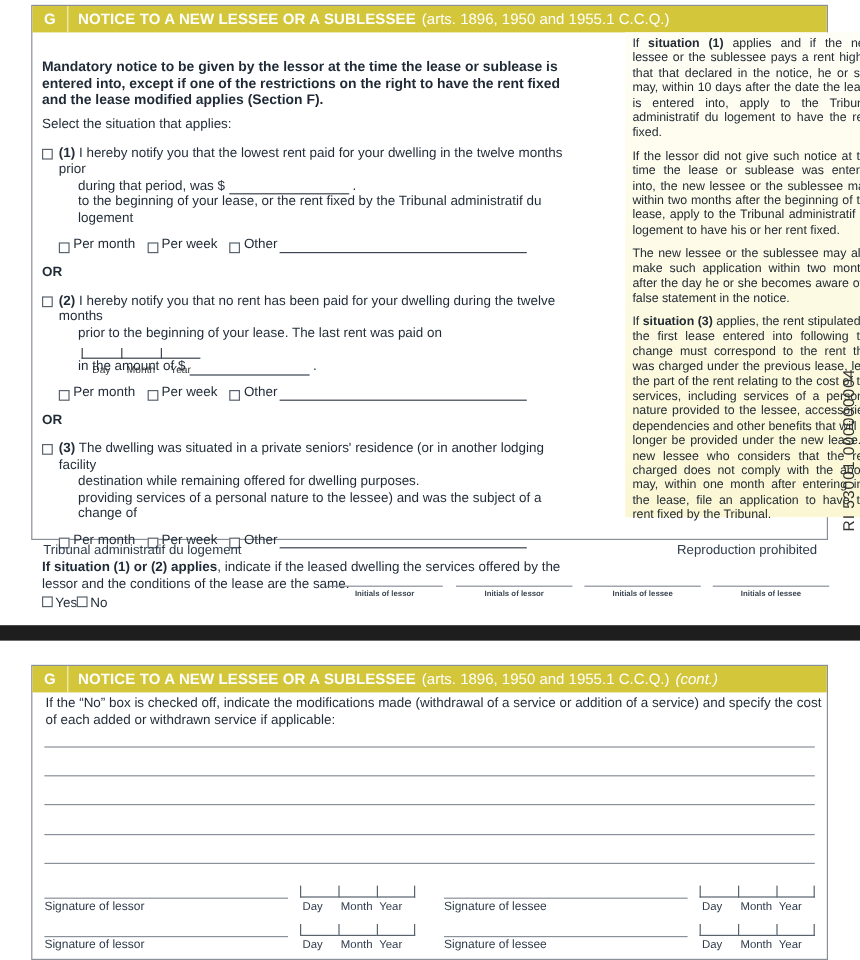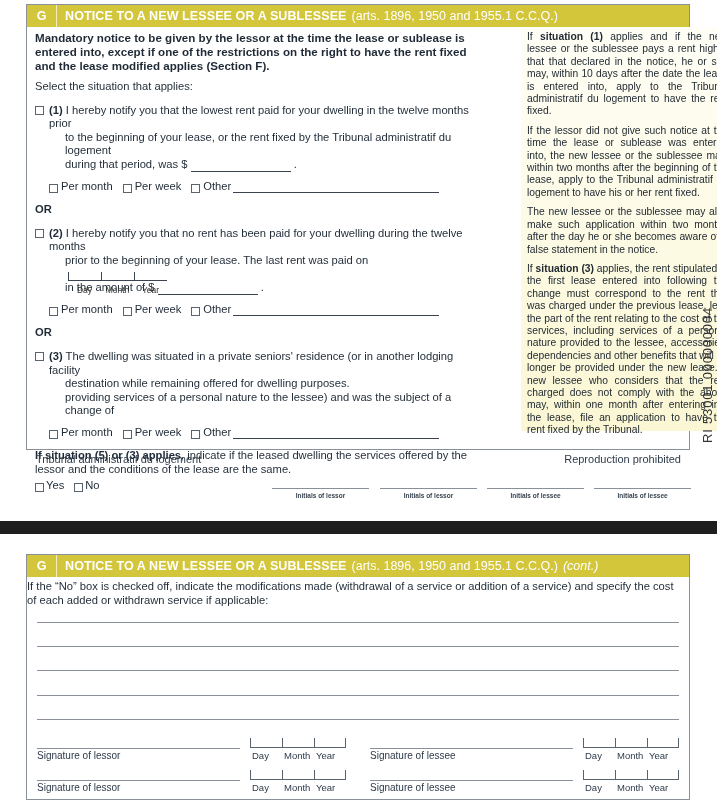--- a/index.html
+++ b/index.html
@@ -14,21 +14,21 @@
     .form-box { position: absolute; left: 26px; width: 664px; border: 1px solid #8a9099; background: #fff; }
     .page1 .form-box { top: 4px; height: 446px; }
     .page2 .form-box { top: 20px; height: 246px; border-bottom: 1px solid #8a9099; }
 
     .section-header { position: absolute; left: 0; top: 0; right: 0; height: 22px; background: #d3c63a; color: #fff; display: flex; align-items: center; font-size: 12.5px; white-space: nowrap; overflow: hidden; }
     .section-letter { width: 30px; text-align: center; font-weight: bold; border-right: 1px solid #f3efbd; height: 100%; display: flex; align-items: center; justify-content: center; }
     .section-title { padding-left: 8px; font-weight: bold; letter-spacing: 0.1px; }
     .section-title-ref { padding-left: 5px; font-weight: normal; }
     .section-cont { padding-left: 5px; font-style: italic; font-weight: normal; }
 
-    .main-col { position: absolute; left: 8px; top: 26px; width: 438px; font-size: 11.2px; line-height: 13.6px; color: #1f2a36; }
+    .main-col { position: absolute; left: 8px; top: 44px; width: 438px; font-size: 11.2px; line-height: 13.6px; color: #1f2a36; }
     .side-col { position: absolute; left: 450px; top: 22px; width: 213px; height: 404px; background: linear-gradient(to bottom, #fffef6 0%, #fbf7d4 100%); padding: 4px 6px 0 6px; font-size: 10.3px; line-height: 12.4px; text-align: justify; color: #222b33; margin-left: 44px; }
     .side-col p { margin-bottom: 7px; }
     .side-col b { font-weight: bold; }
 
     .intro { font-weight: bold; font-size: 11.6px; line-height: 14px; }
     .select-label { margin-top: 7px; }
     .situation { position: relative; padding-left: 14px; margin-top: 10px; }
     .situation .cb { position: absolute; left: 0; top: 2px; }
     .sit-num { font-weight: bold; }
     .sit-cont { padding-left: 16px; }
@@ -42,33 +42,33 @@
 
     .date-fields { display: inline-flex; position: relative; vertical-align: bottom; margin-left: 3px; }
     .date-fields .seg { width: 33px; height: 9px; border-left: 1px solid #3b4450; border-bottom: 1px solid #3b4450; }
     .date-fields .seg:last-child { border-right: 1px solid #3b4450; }
     .date-labels { position: absolute; left: 0; top: 12px; display: flex; font-size: 8.5px; color: #333; }
     .date-labels span { width: 33px; text-align: center; }
 
     .yesno-q { margin-top: 10px; }
     .yesno-q b { font-weight: bold; }
     .yesno { margin-top: 2px; display: flex; align-items: center; }
-    .yesno .opt { display: inline-flex; align-items: flex-end; margin-right: 10px; }
+    .yesno .opt { display: inline-flex; align-items: flex-start; }
     .yesno .opt .cb { margin-right: 2px; }
 
     .footer-left { position: absolute; left: 36px; top: 453px; font-size: 11px; color: #2e3b4a; }
     .footer-right { position: absolute; right: 36px; top: 453px; font-size: 11px; color: #2e3b4a; }
     .vertical-id { position: absolute; left: 697px; top: 300px; width: 20px; height: 150px; }
     .vertical-id span { position: absolute; left: 50%; top: 50%; transform: translate(-50%, -50%) rotate(-90deg); white-space: nowrap; font-size: 13px; letter-spacing: 0.8px; color: #333; }
 
     .meta { position: absolute; left: 5px; top: 484px; font-size: 8.4px; line-height: 8.6px; color: #222; }
     .initials { position: absolute; top: 488px; width: 97px; text-align: center; font-size: 6.5px; font-weight: bold; color: #3a4450; }
     .initials .line { border-top: 1px solid #8a9099; margin-bottom: 3px; }
 
-    .p2-intro { position: absolute; left: 0; top: 25px; width: 650px; font-size: 11.2px; line-height: 13.6px; }
+    .p2-intro { position: absolute; left: 11px; top: 25px; width: 650px; font-size: 11.2px; line-height: 13.6px; }
     .write-line { position: absolute; left: 10px; width: 642px; border-top: 1.5px solid #8a9099; }
     .sig-block { position: absolute; font-size: 10px; color: #2e3b4a; }
     .sig-line { position: absolute; border-top: 1px solid #8a9099; }
     .sig-date { position: absolute; display: flex; }
     .sig-date .seg { width: 32px; height: 10px; border-left: 1px solid #59636e; border-bottom: 1px solid #59636e; }
     .sig-date .seg:last-child { border-right: 1px solid #59636e; }
     .sig-date-labels { position: absolute; display: flex; font-size: 9.5px; color: #2e3b4a; }
     .sig-date-labels span { width: 32px; }
   </style>
 </head>
@@ -83,25 +83,25 @@
     </div>
 
     <div class="main-col">
       <div class="intro">Mandatory notice to be given by the lessor at the time the lease or sublease is entered into, except if one of the restrictions on the right to have the rent fixed and the lease modified applies (Section F).</div>
       <div class="select-label">Select the situation that applies:</div>
 
       <div class="situation">
         <span class="cb"></span>
         <span class="sit-num">(1)</span>
         <span>I hereby notify you that the lowest rent paid for your dwelling in the twelve months prior</span>
-        <div class="sit-cont">to the beginning of your lease, or the rent fixed by the Tribunal administratif du logement</div>
         <div class="sit-cont">
           <span>during that period, was $</span>
           <span class="blank" style="width:100px;"></span> .
         </div>
+        <div class="sit-cont">to the beginning of your lease, or the rent fixed by the Tribunal administratif du logement</div>
       </div>
       <div class="period-row">
         <span class="opt">
             <span class="cb"></span>
             <span>Per month</span>
           </span>
         <span class="opt">
             <span class="cb"></span>
             <span>Per week</span>
           </span>
@@ -171,21 +171,21 @@
             <span>Per week</span>
           </span>
         <span class="opt">
             <span class="cb"></span>
             <span>Other</span>
             <span class="other-line"></span>
           </span>
       </div>
 
       <div class="yesno-q">
-        <b>If situation (5) or (3) applies</b><span>, indicate if the leased dwelling the services offered by the lessor and the conditions of the lease are the same.</span>
+        <b>If situation (1) or (2) applies</b><span>, indicate if the leased dwelling the services offered by the lessor and the conditions of the lease are the same.</span>
       </div>
       <div class="yesno">
         <span class="opt">
             <span class="cb"></span>
             <span>Yes</span>
           </span>
         <span class="opt">
             <span class="cb"></span>
             <span>No</span>
           </span>

